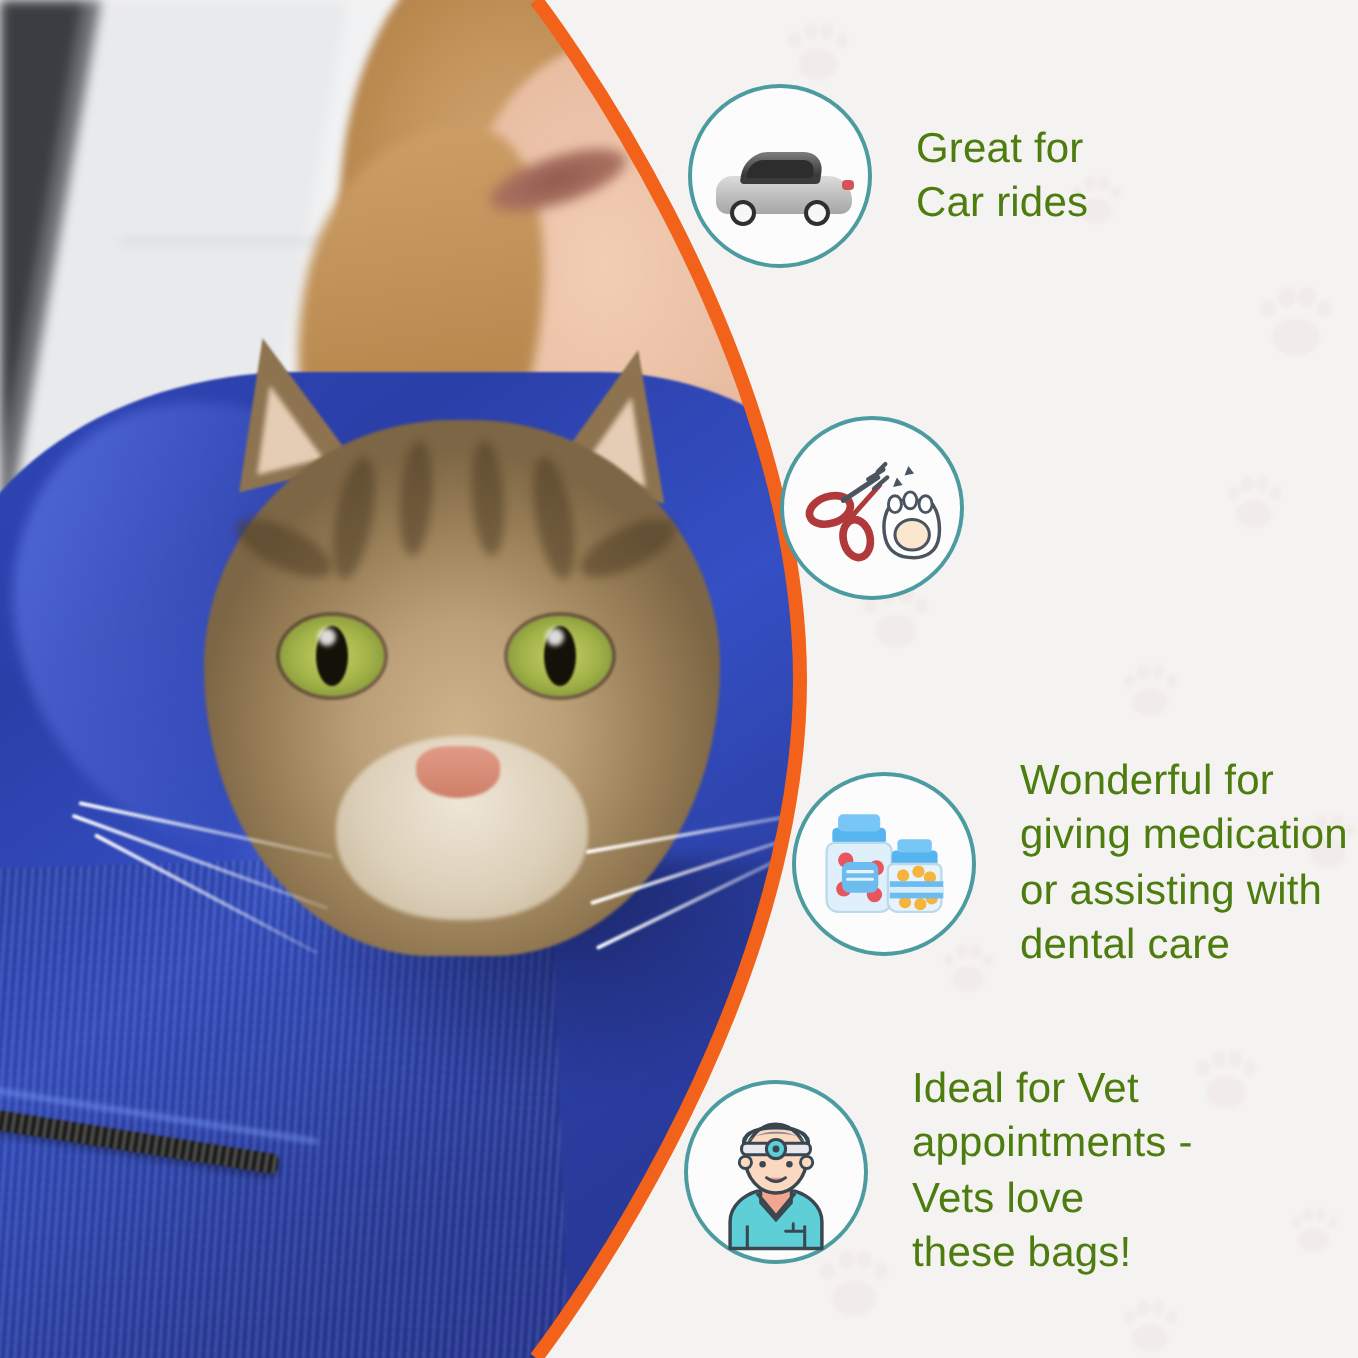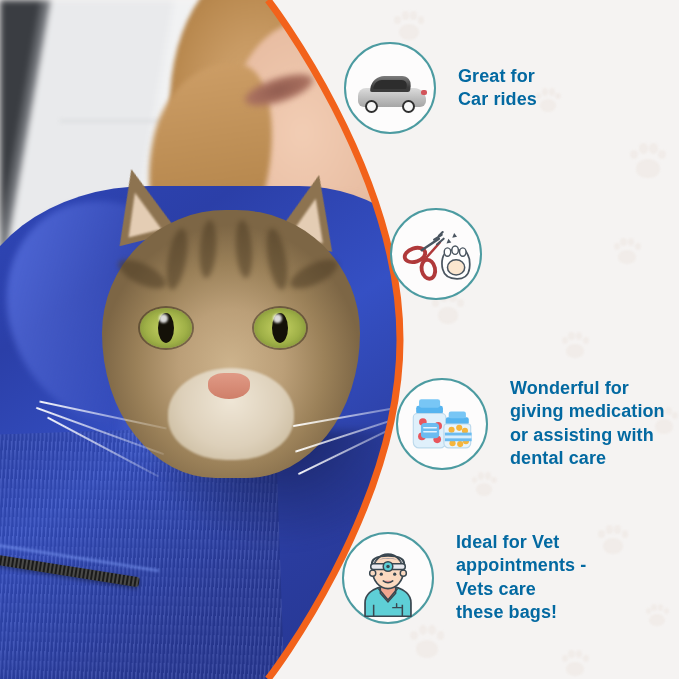--- a/index.html
+++ b/index.html
@@ -290,26 +290,25 @@
     border-radius: 50%;
     background: #fdfcfc;
     border: 2px solid #4c9ba1;
     box-sizing: border-box;
     position: relative;
     flex: 0 0 auto;
   }
   .icon-art { position: absolute; inset: 0; }
   .feature-text {
     margin-left: 22px;
-    color: #0369a1;
-    font-size: 18px;
+    color: #4d7c0f;
+    font-size: 21px;
     line-height: 1.30;
     letter-spacing: .1px;
     white-space: pre-line;
-    font-weight: bold;
   }
 
   .f1 { left: 344px; top: 42px; }
   .f2 { left: 390px; top: 208px; }
   .f3 { left: 396px; top: 377px; }
   .f4 { left: 342px; top: 531px; }
 
   
   .car-body {
     position: absolute; left: 12px; top: 44px;
@@ -608,18 +607,18 @@
           <circle cx="46" cy="34" r="5" fill="#5ecfd6" stroke="#3a4750" stroke-width="1.6"></circle>
           <circle cx="46" cy="34" r="1.8" fill="#3a4750"></circle>
 
           <circle cx="39" cy="42" r="1.7" fill="#3a4750"></circle>
           <circle cx="53" cy="42" r="1.7" fill="#3a4750"></circle>
           <path d="M41,49 q5,4 10,0" fill="#f08f8f" stroke="#3a4750" stroke-width="1.5" stroke-linecap="round"></path>
         </svg>
       </div>
       <div class="feature-text">Ideal for Vet
 appointments -
-Vets care
+Vets love
 these bags!</div>
     </div>
 
   </div>
 </div>
 
 </body></html>

